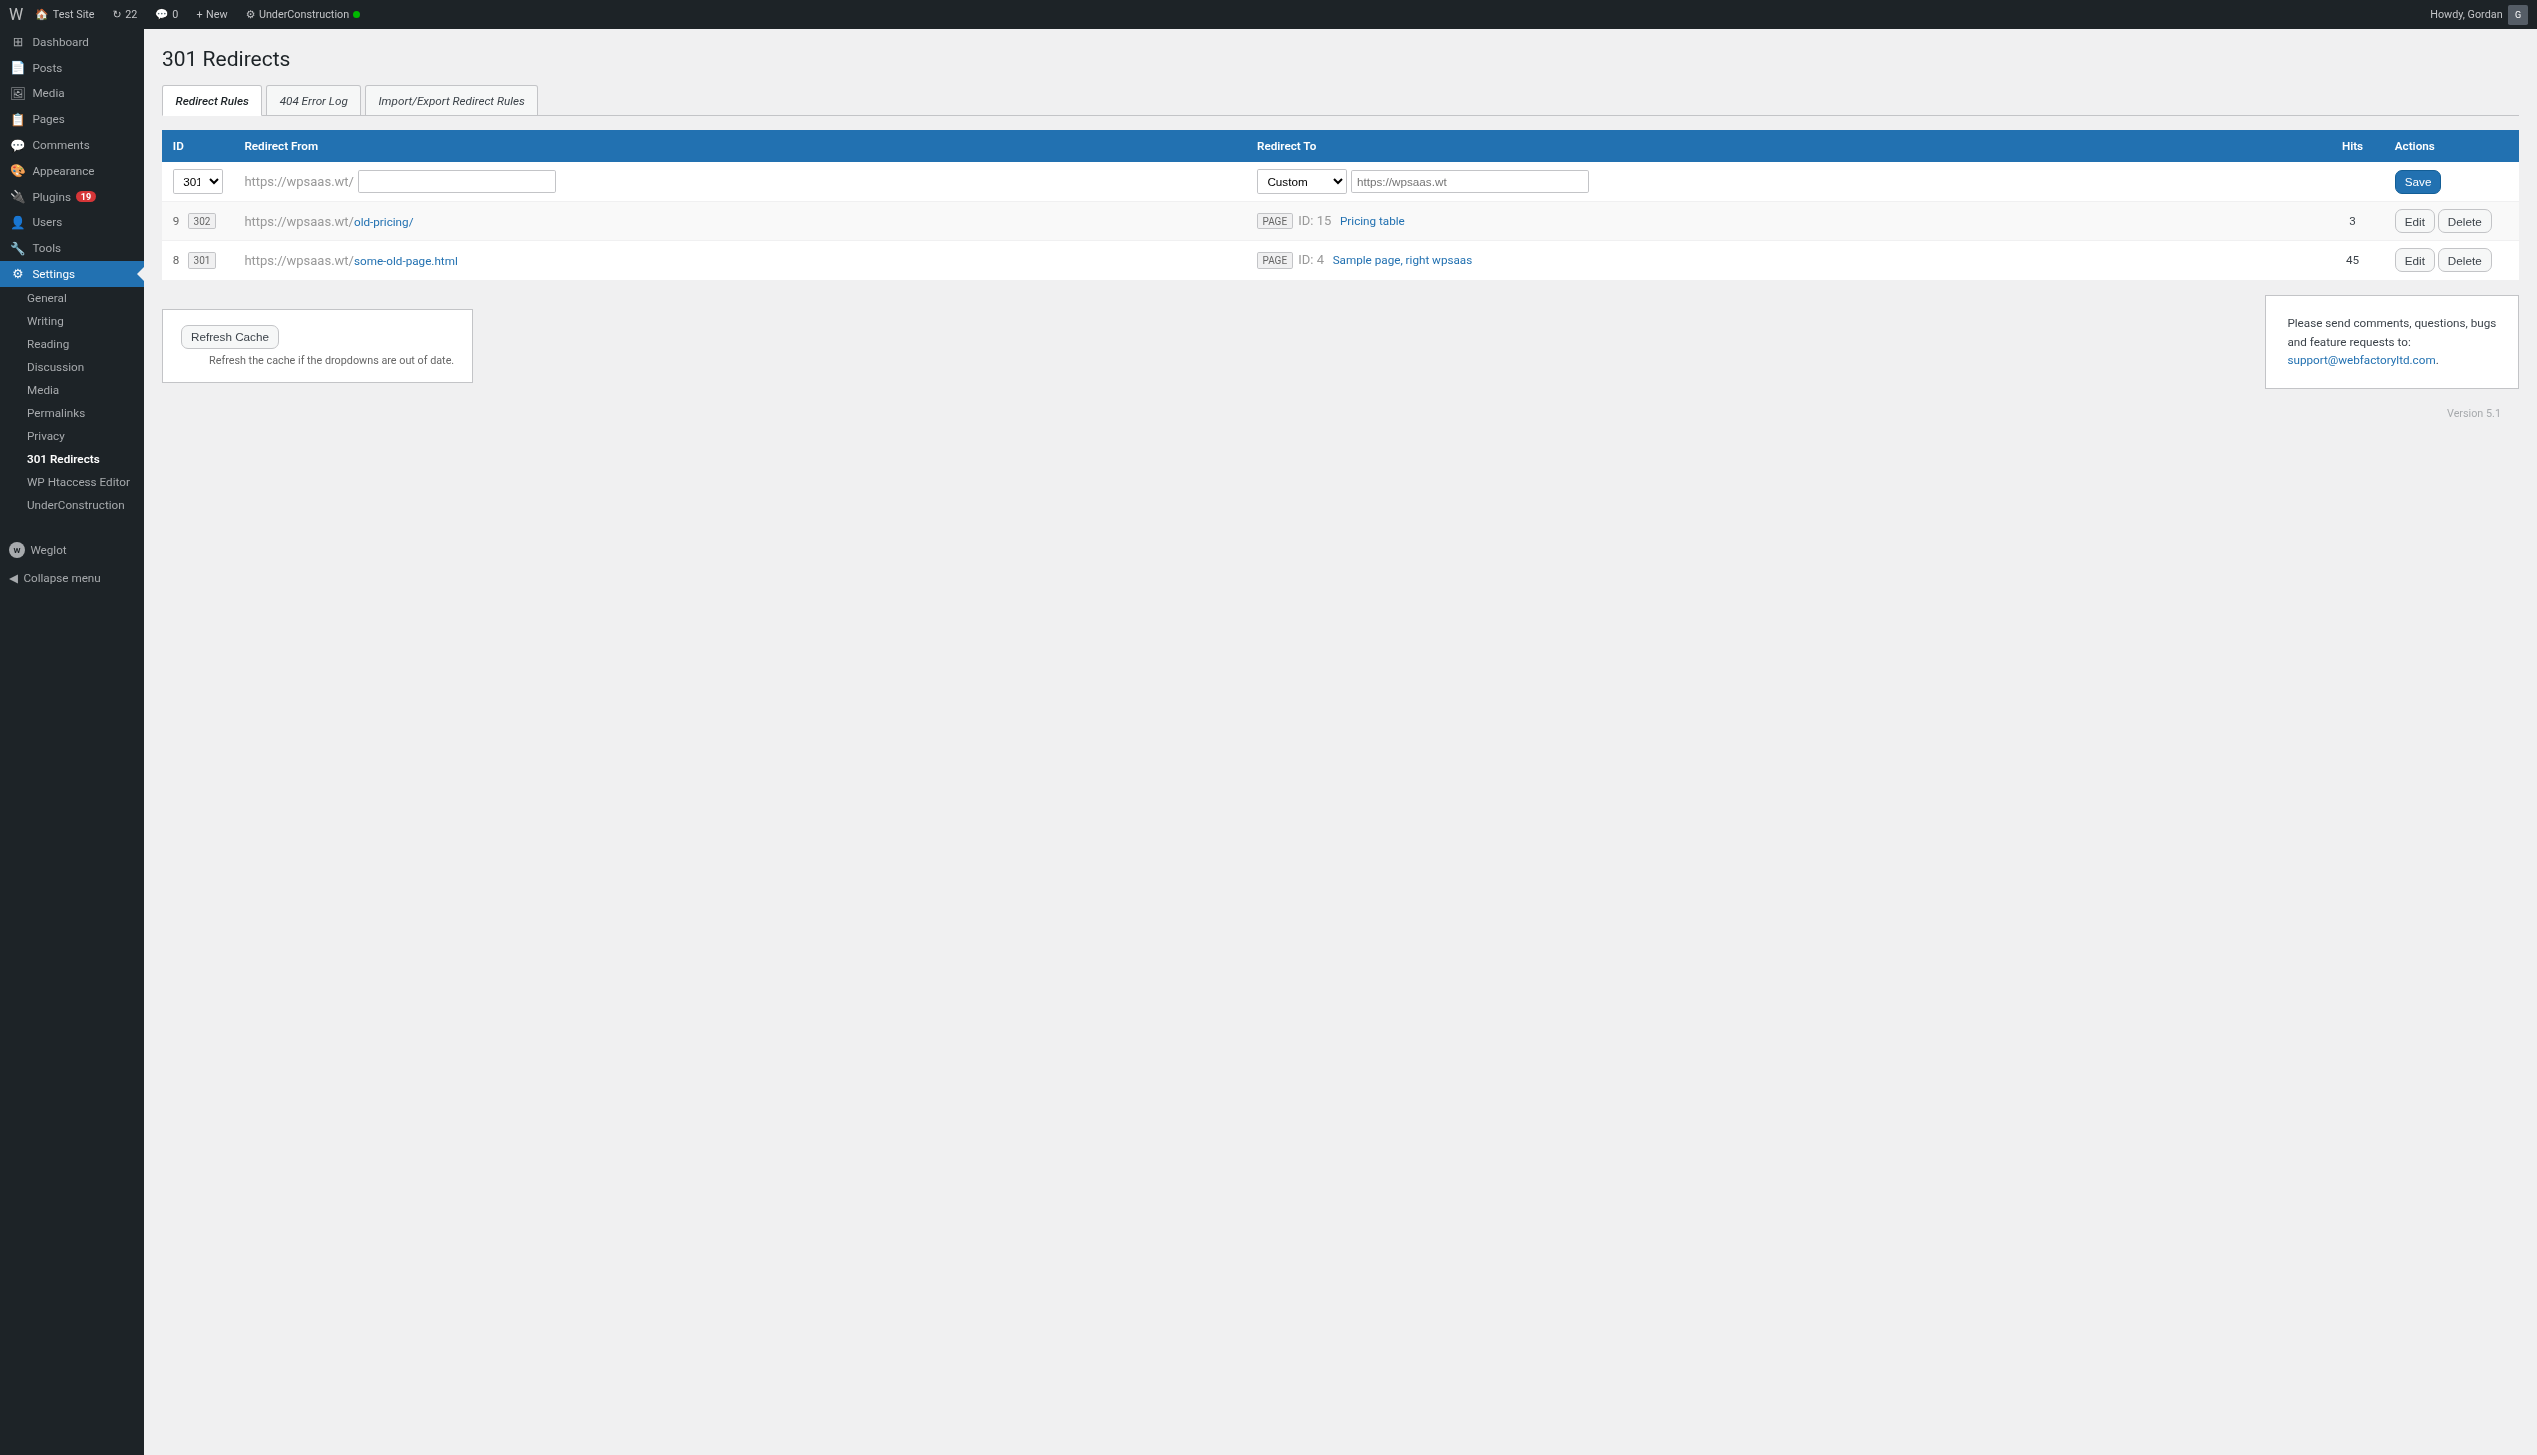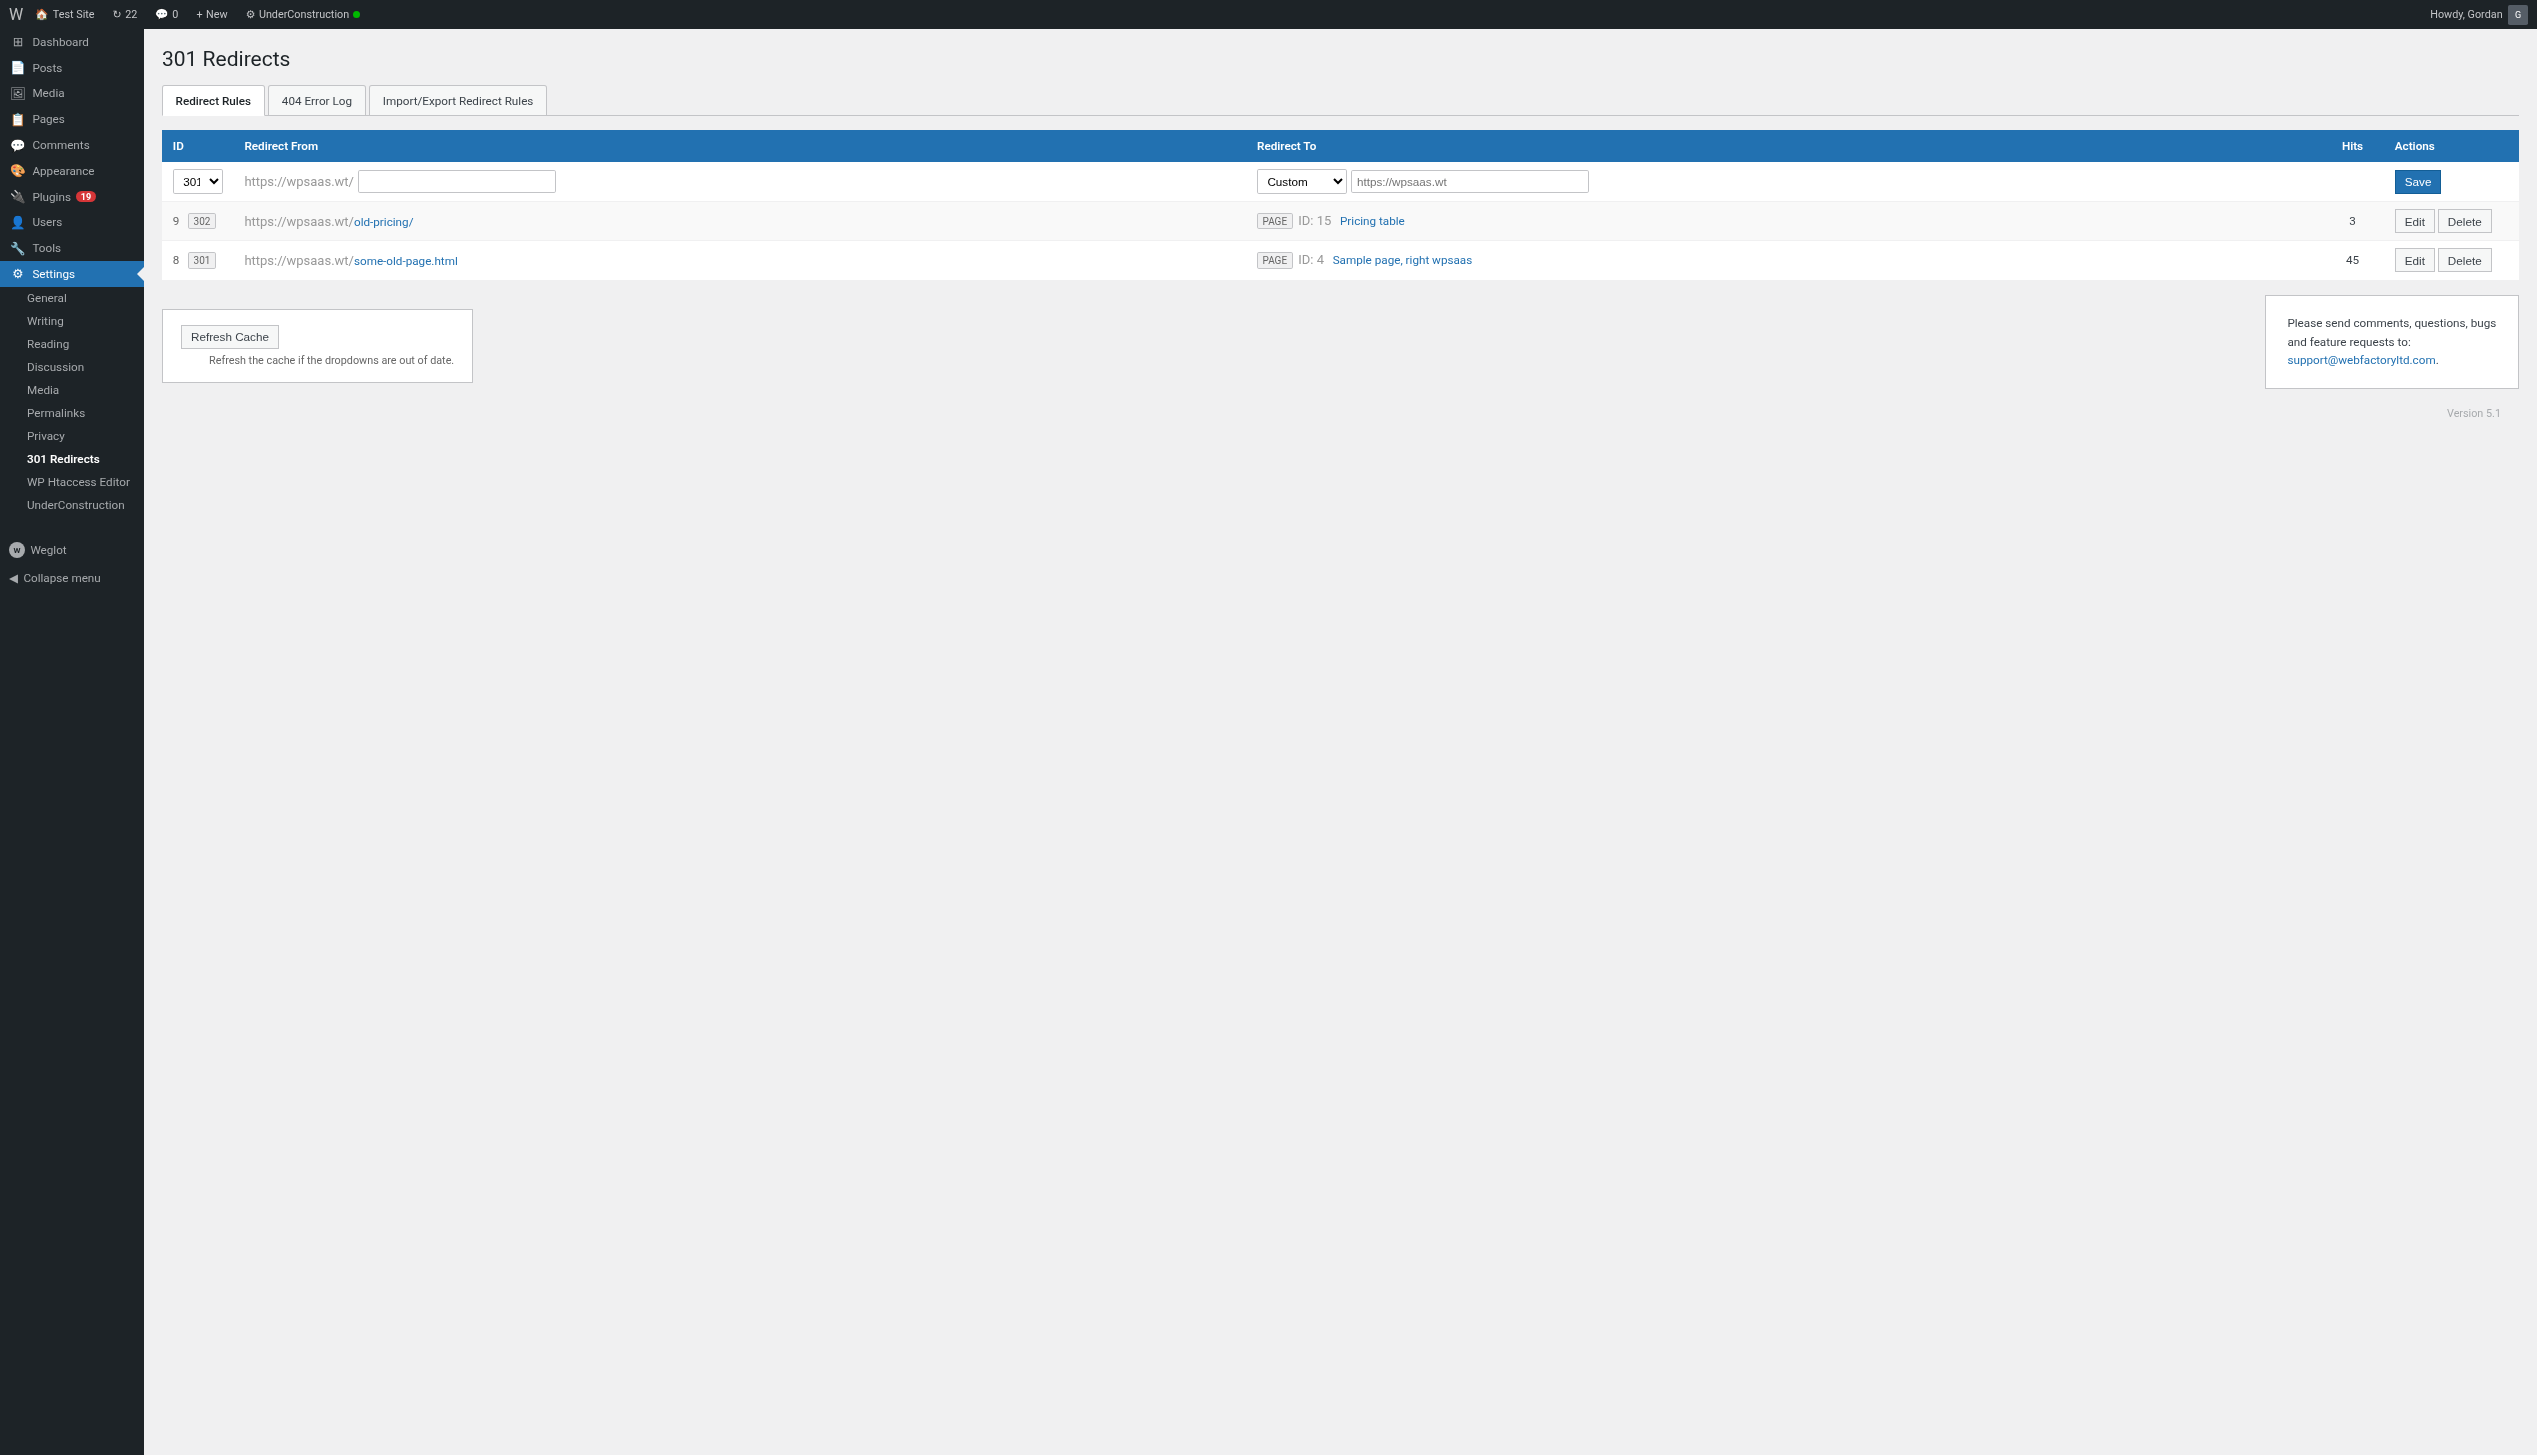--- a/index.html
+++ b/index.html
@@ -103,20 +103,21 @@
     .tab {
       padding: 7.2px 12.6px;
       border: 0.9px solid #c3c4c7;
       border-bottom: none;
       background: #f6f7f7;
       cursor: pointer;
       font-size: 11.7px;
       color: #3c434a;
       margin-right: 3.6px;
       border-radius: 2.7px 2.7px 0 0;
+      font-style: italic;
     }
     .tab.active {
       background: #fff;
       border-bottom: 0.9px solid #fff;
       font-weight: 500;
       color: #1d2327;
       margin-bottom: -0.9px;
     }
 
     
@@ -153,21 +154,21 @@
       font-size: 11.7px;
       border-radius: 1.8px;
       background: #fff;
     }
     .redirect-from-group { display: flex; gap: 3.6px; align-items: center; }
     .redirect-to-group { display: flex; gap: 3.6px; align-items: center; }
 
     .btn {
       padding: 4.5px 9px;
       border: 0.9px solid #c3c4c7;
-      border-radius: 0;
+      border-radius: 7px;
       background: #f6f7f7;
       cursor: pointer;
       font-size: 11.7px;
       color: #3c434a;
     }
     .btn-primary {
       background: #2271b1;
       border-color: #135e96;
       color: #fff;
     }

